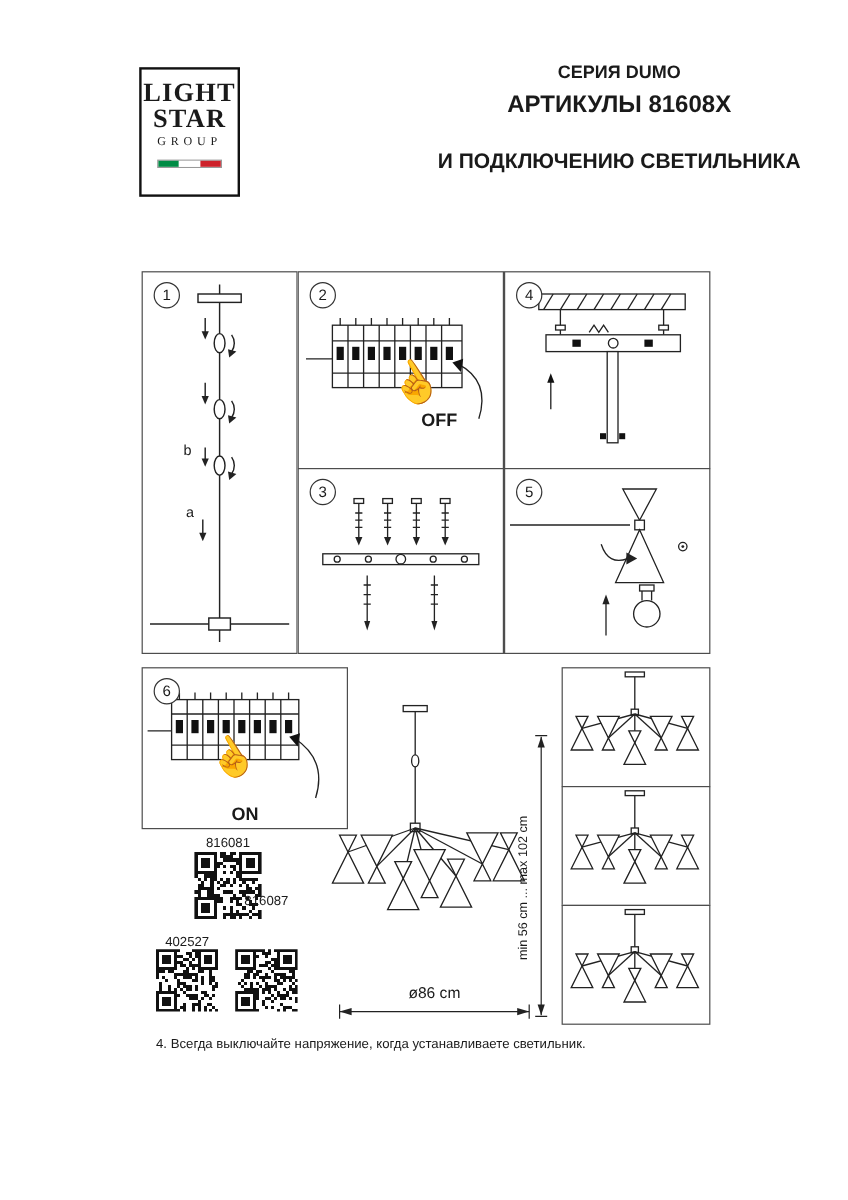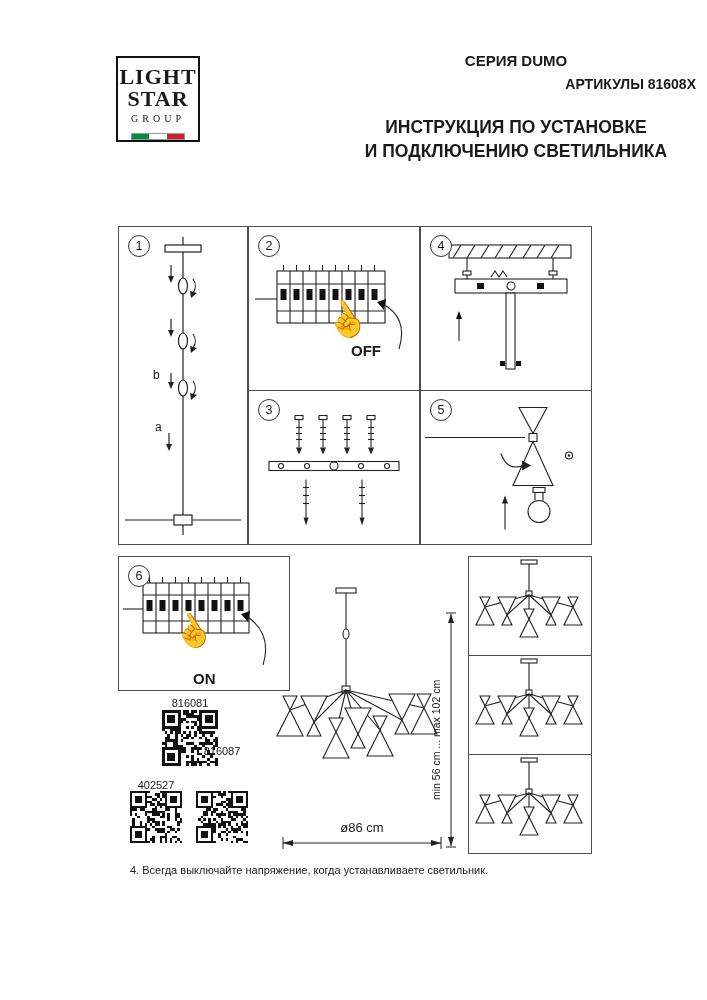--- a/index.html
+++ b/index.html
@@ -16,32 +16,32 @@
   }
   .stepnum {
     border-radius:50%; display:flex; align-items:center; justify-content:center;
     font-size:12.5px; z-index:2; background:#fff;
   }
   svg.draw { position:absolute; left:0; top:0; width:100%; height:100%; }
   .lbl { position:absolute; font-weight:bold; line-height:1; }
   .hand { position:absolute; transform:rotate(-32deg); line-height:1; color:#111; }
 
   .logo-box {
-    position:absolute; left:116px; top:56px; width:84px; height:86px;
+    position:absolute; left:116px; top:56px; width:84px; height:108px;
     border:2px solid #111; background:#fff;
     display:flex; flex-direction:column; align-items:center; padding-top:8px;
   }
   .logo-word { font-family:"Liberation Serif", serif; font-weight:bold; font-size:22px; line-height:0.98; letter-spacing:1px; }
   .logo-group { font-family:"Liberation Serif", serif; font-size:10px; letter-spacing:4px; margin-top:4px; }
   .flag { display:flex; margin-top:9px; width:54px; height:7px; border:1px solid #999; }
   .flag div { flex:1; }
 
   .hdr { position:absolute; left:336px; top:52px; width:360px; text-align:center; font-weight:bold; }
   .hdr-series { font-size:15px; margin-bottom:7px; }
-  .hdr-articles { font-size:14px;text-align:right; }
+  .hdr-articles { font-size:20px; }
   .hdr-title { margin-top:24px; font-size:17.5px; line-height:1.35; }
 
   .qr-label { position:absolute; font-size:11px; text-align:center; }
   .qr { position:absolute; }
   .notes { position:absolute; left:130px; top:862px; font-size:11px; line-height:1.55; }
 </style>
 </head>
 <body>
 
 <div id="page">
@@ -54,21 +54,20 @@
       <div style="background: rgb(0, 140, 69);"></div>
       <div style="background: rgb(255, 255, 255);"></div>
       <div style="background: rgb(205, 33, 42);"></div>
     </div>
   </div>
 
   <div class="hdr">
     <div class="hdr-series">СЕРИЯ DUMO</div>
     <div class="hdr-articles">АРТИКУЛЫ 81608X</div>
     <div class="hdr-title">
-      <div>ИНСТРУКЦИЯ ПО УСТАНОВКЕ</div>
       <div>И ПОДКЛЮЧЕНИЮ СВЕТИЛЬНИКА</div>
     </div>
   </div>
 
   <div class="panel" style="left:118px;top:226px;width:130px;height:319px">
     <div class="stepnum">1</div>
     <svg class="draw" viewBox="0 0 128 317">
       <g stroke="#222" fill="none" stroke-width="1.2">
         <line x1="64" y1="10" x2="64" y2="18"></line>
         <rect x="46" y="18" width="36" height="7" fill="#fff"></rect>

